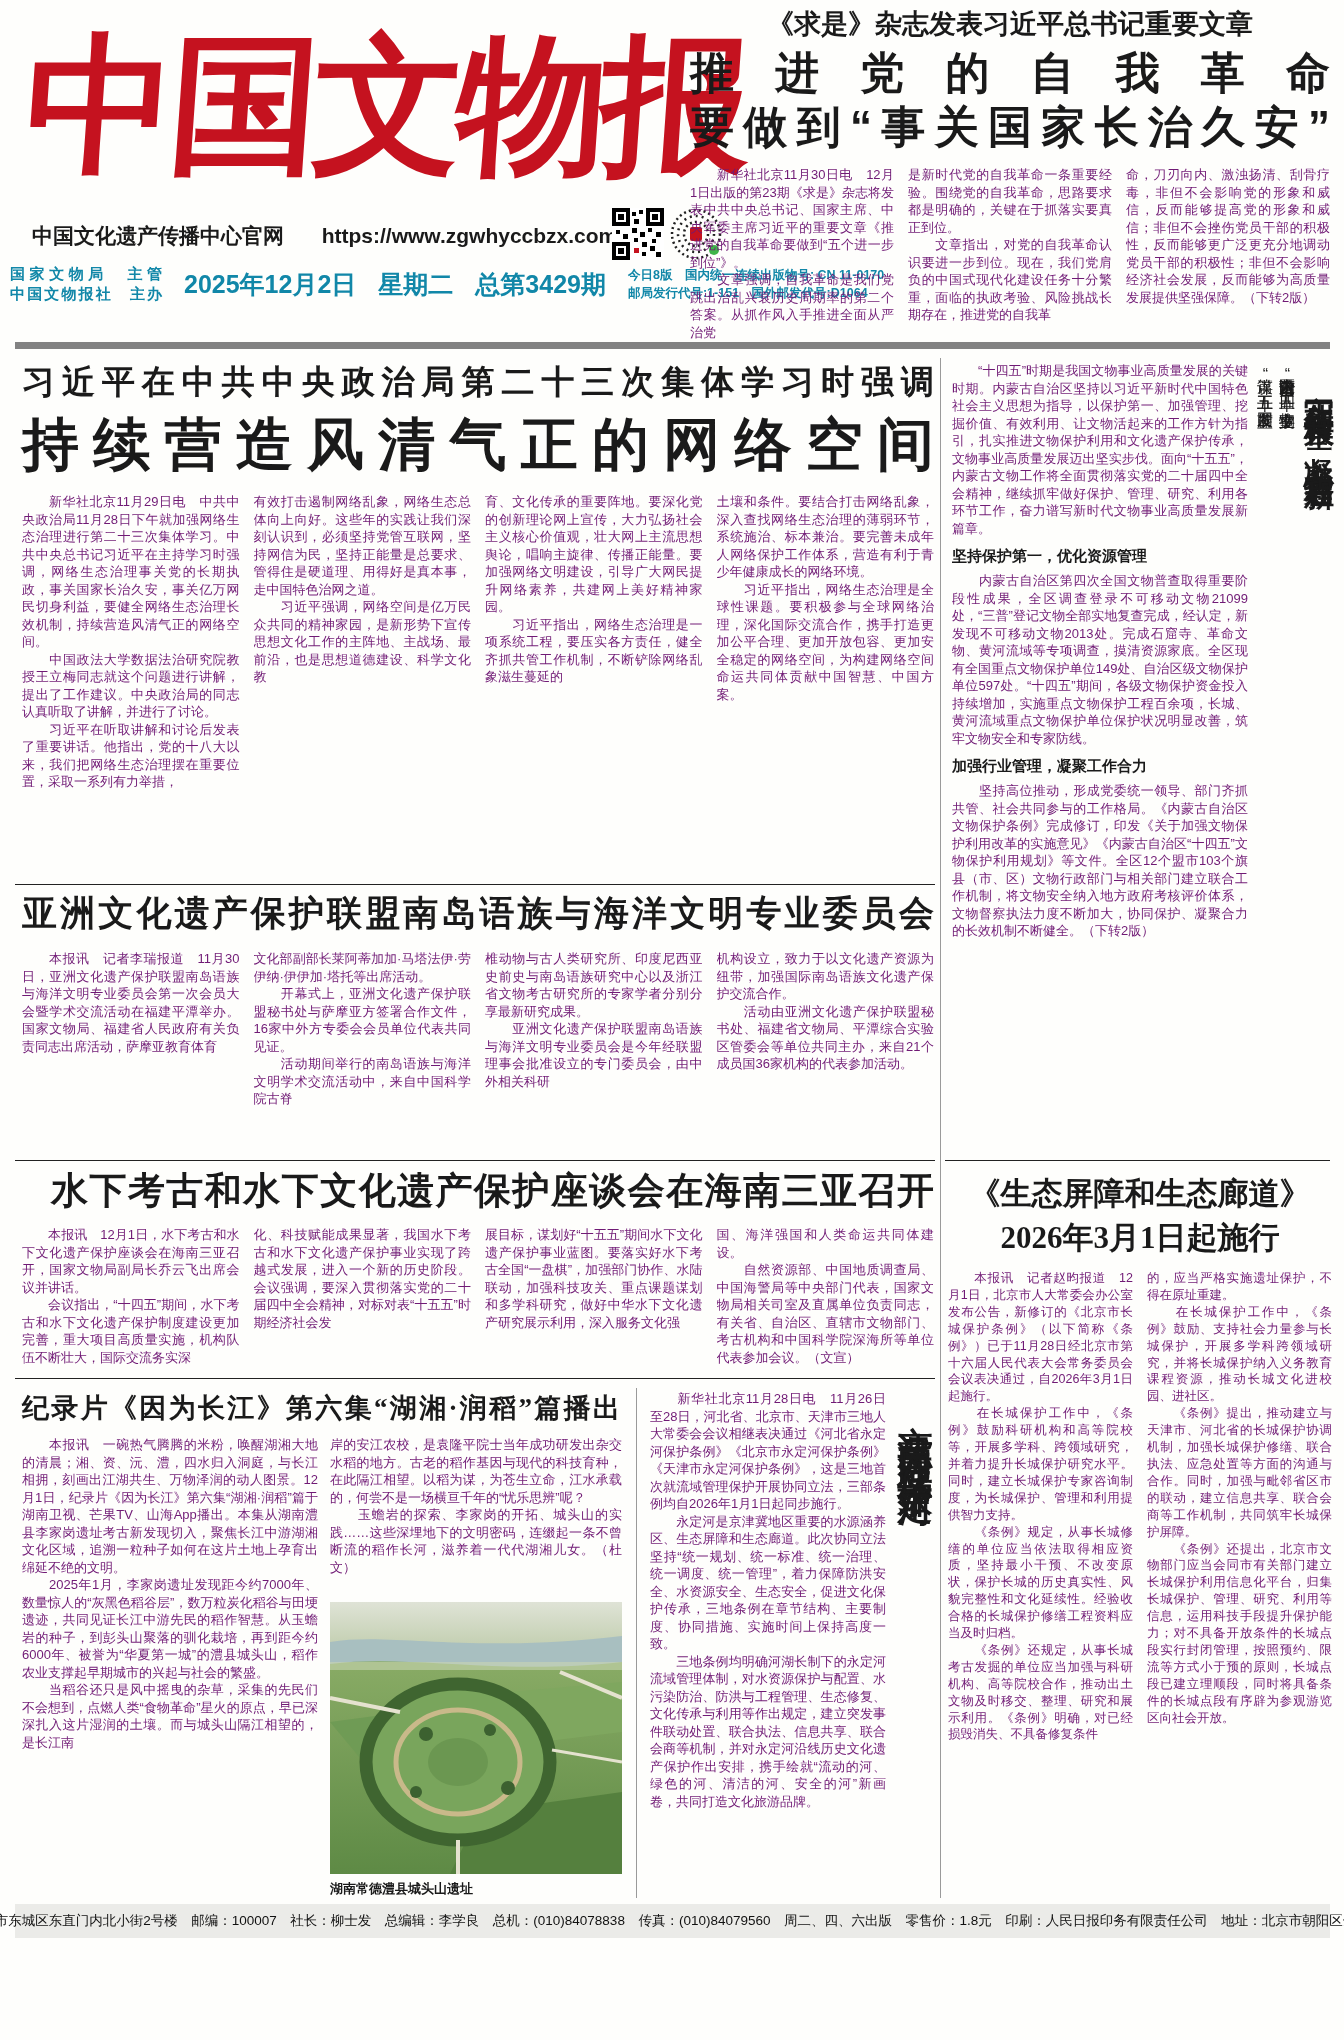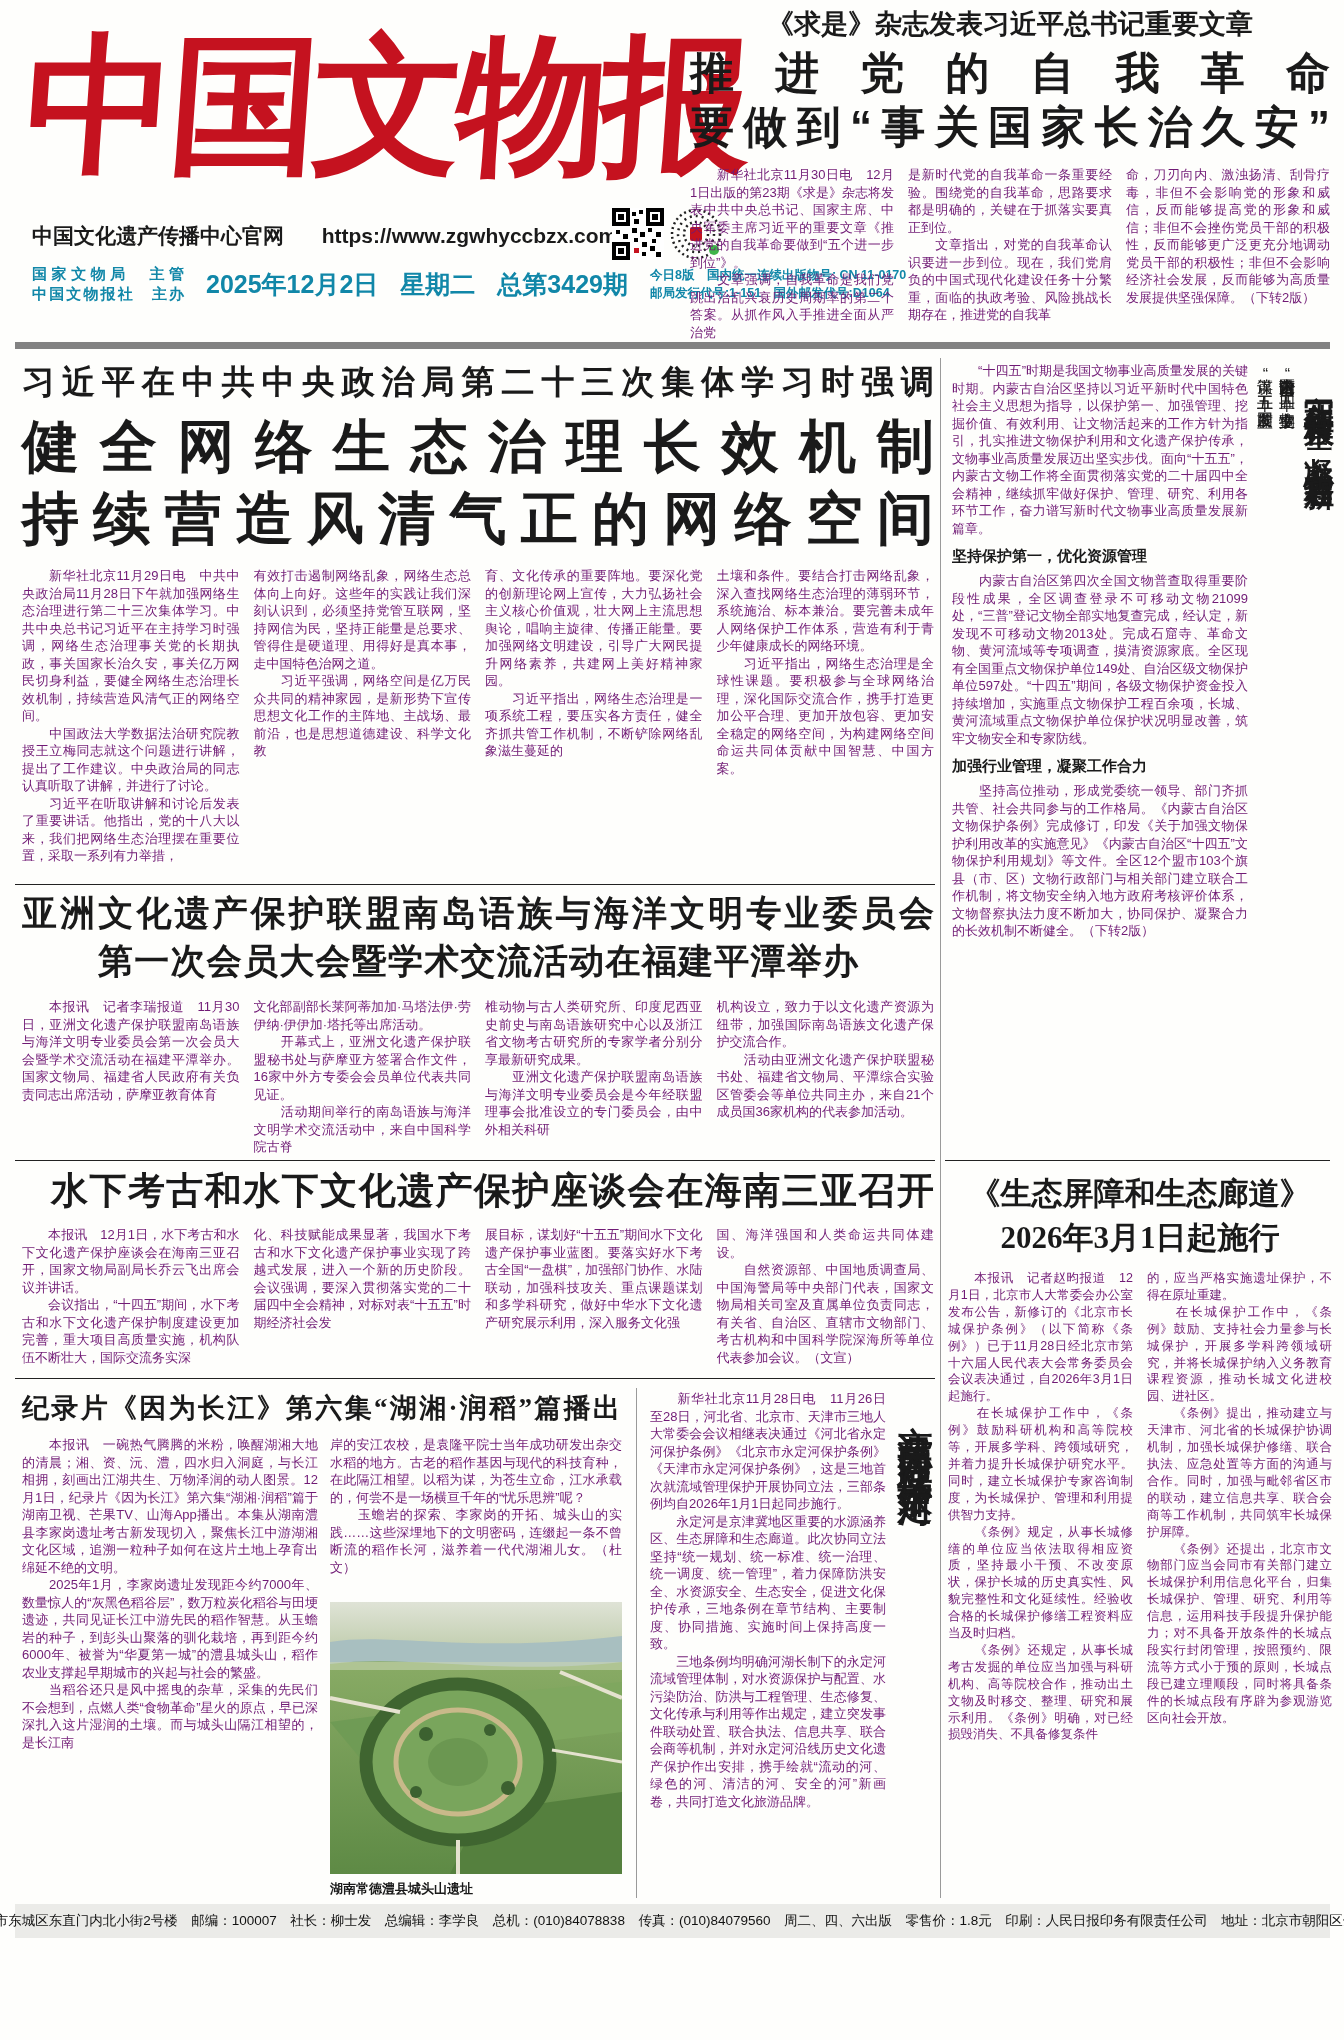--- a/index.html
+++ b/index.html
@@ -75,21 +75,21 @@
     <rect x="40" y="31" width="4" height="4" fill="#000"></rect>
   </svg>
   <svg class="abs" style="left:670px;top:208px;" width="52" height="52" viewBox="0 0 52 52">
     <circle cx="26" cy="26" r="24" fill="none" stroke="#222" stroke-width="2.5" stroke-dasharray="2 3"></circle>
     <circle cx="26" cy="26" r="18" fill="none" stroke="#222" stroke-width="2.5" stroke-dasharray="2 4"></circle>
     <circle cx="26" cy="26" r="12" fill="none" stroke="#222" stroke-width="2.5" stroke-dasharray="2 3"></circle>
     <rect x="20" y="19" width="12" height="14" rx="2" fill="#c5121f"></rect>
     <circle cx="44" cy="42" r="5" fill="#3eb549"></circle>
   </svg>
 
-  <div class="abs teal" style="left:32px;top:256px;width:648px;height:56px;display:flex;align-items:center;gap:22px;">
+  <div class="abs teal" style="left:10px;top:256px;width:648px;height:56px;display:flex;align-items:center;gap:22px;">
     <div>
       <div class="dl-small">国家文物局　主管</div>
       <div class="dl-small">中国文物报社　主办</div>
     </div>
     <div class="dl-big">2025年12月2日</div>
     <div class="dl-big">星期二</div>
     <div class="dl-big">总第3429期</div>
     <div>
       <div class="dl-info">今日8版　国内统一连续出版物号: CN 11-0170</div>
       <div class="dl-info">邮局发行代号:1-151　国外邮发代号:D1064</div>
@@ -106,40 +106,38 @@
       <div class="bodycol">　　新华社北京11月30日电　12月1日出版的第23期《求是》杂志将发表中共中央总书记、国家主席、中央军委主席习近平的重要文章《推进党的自我革命要做到“五个进一步到位”》。
 　　文章强调，自我革命是我们党跳出治乱兴衰历史周期率的第二个答案。从抓作风入手推进全面从严治党</div>
       <div class="bodycol">是新时代党的自我革命一条重要经验。围绕党的自我革命，思路要求都是明确的，关键在于抓落实要真正到位。
 　　文章指出，对党的自我革命认识要进一步到位。现在，我们党肩负的中国式现代化建设任务十分繁重，面临的执政考验、风险挑战长期存在，推进党的自我革</div>
       <div class="bodycol">命，刀刃向内、激浊扬清、刮骨疗毒，非但不会影响党的形象和威信，反而能够提高党的形象和威信；非但不会挫伤党员干部的积极性，反而能够更广泛更充分地调动党员干部的积极性；非但不会影响经济社会发展，反而能够为高质量发展提供坚强保障。（下转2版）</div>
     </div>
   </div>
 
   <div class="abs" style="left:22px;top:360px;width:912px;">
     <div class="lead-kicker stretch">习近平在中共中央政治局第二十三次集体学习时强调</div>
-    <div class="lead-head stretch" style="margin-top:8px;">健全网络生态治理长效机制</div>
     <div class="lead-head stretch" style="margin-top:6px;">持续营造风清气正的网络空间</div>
     <div class="cols" style="margin-top:16px;height:316px;">
       <div class="bodycol">　　新华社北京11月29日电　中共中央政治局11月28日下午就加强网络生态治理进行第二十三次集体学习。中共中央总书记习近平在主持学习时强调，网络生态治理事关党的长期执政，事关国家长治久安，事关亿万网民切身利益，要健全网络生态治理长效机制，持续营造风清气正的网络空间。
 　　中国政法大学数据法治研究院教授王立梅同志就这个问题进行讲解，提出了工作建议。中央政治局的同志认真听取了讲解，并进行了讨论。
 　　习近平在听取讲解和讨论后发表了重要讲话。他指出，党的十八大以来，我们把网络生态治理摆在重要位置，采取一系列有力举措，</div>
       <div class="bodycol">有效打击遏制网络乱象，网络生态总体向上向好。这些年的实践让我们深刻认识到，必须坚持党管互联网，坚持网信为民，坚持正能量是总要求、管得住是硬道理、用得好是真本事，走中国特色治网之道。
 　　习近平强调，网络空间是亿万民众共同的精神家园，是新形势下宣传思想文化工作的主阵地、主战场、最前沿，也是思想道德建设、科学文化教</div>
       <div class="bodycol">育、文化传承的重要阵地。要深化党的创新理论网上宣传，大力弘扬社会主义核心价值观，壮大网上主流思想舆论，唱响主旋律、传播正能量。要加强网络文明建设，引导广大网民提升网络素养，共建网上美好精神家园。
 　　习近平指出，网络生态治理是一项系统工程，要压实各方责任，健全齐抓共管工作机制，不断铲除网络乱象滋生蔓延的</div>
       <div class="bodycol">土壤和条件。要结合打击网络乱象，深入查找网络生态治理的薄弱环节，系统施治、标本兼治。要完善未成年人网络保护工作体系，营造有利于青少年健康成长的网络环境。
 　　习近平指出，网络生态治理是全球性课题。要积极参与全球网络治理，深化国际交流合作，携手打造更加公平合理、更加开放包容、更加安全稳定的网络空间，为构建网络空间命运共同体贡献中国智慧、中国方案。</div>
     </div>
   </div>
 
   <div class="abs hairline" style="left:15px;top:884px;width:920px;"></div>
 
   <div class="abs" style="left:22px;top:892px;width:912px;">
     <div class="asia-head serif stretch">亚洲文化遗产保护联盟南岛语族与海洋文明专业委员会</div>
-    <div class="asia-head serif stretch" style="margin-top:4px;width:760px;margin-left:76px;">第一次会员大会暨学术交流活动在福建平潭举办</div>
     <div class="cols" style="margin-top:14px;height:158px;">
       <div class="bodycol">　　本报讯　记者李瑞报道　11月30日，亚洲文化遗产保护联盟南岛语族与海洋文明专业委员会第一次会员大会暨学术交流活动在福建平潭举办。国家文物局、福建省人民政府有关负责同志出席活动，萨摩亚教育体育</div>
       <div class="bodycol">文化部副部长莱阿蒂加加·马塔法伊·劳伊纳·伊伊加·塔托等出席活动。
 　　开幕式上，亚洲文化遗产保护联盟秘书处与萨摩亚方签署合作文件，16家中外方专委会会员单位代表共同见证。
 　　活动期间举行的南岛语族与海洋文明学术交流活动中，来自中国科学院古脊</div>
       <div class="bodycol">椎动物与古人类研究所、印度尼西亚史前史与南岛语族研究中心以及浙江省文物考古研究所的专家学者分别分享最新研究成果。
 　　亚洲文化遗产保护联盟南岛语族与海洋文明专业委员会是今年经联盟理事会批准设立的专门委员会，由中外相关科研</div>
       <div class="bodycol">机构设立，致力于以文化遗产资源为纽带，加强国际南岛语族文化遗产保护交流合作。
 　　活动由亚洲文化遗产保护联盟秘书处、福建省文物局、平潭综合实验区管委会等单位共同主办，来自21个成员国36家机构的代表参加活动。</div>
     </div>

